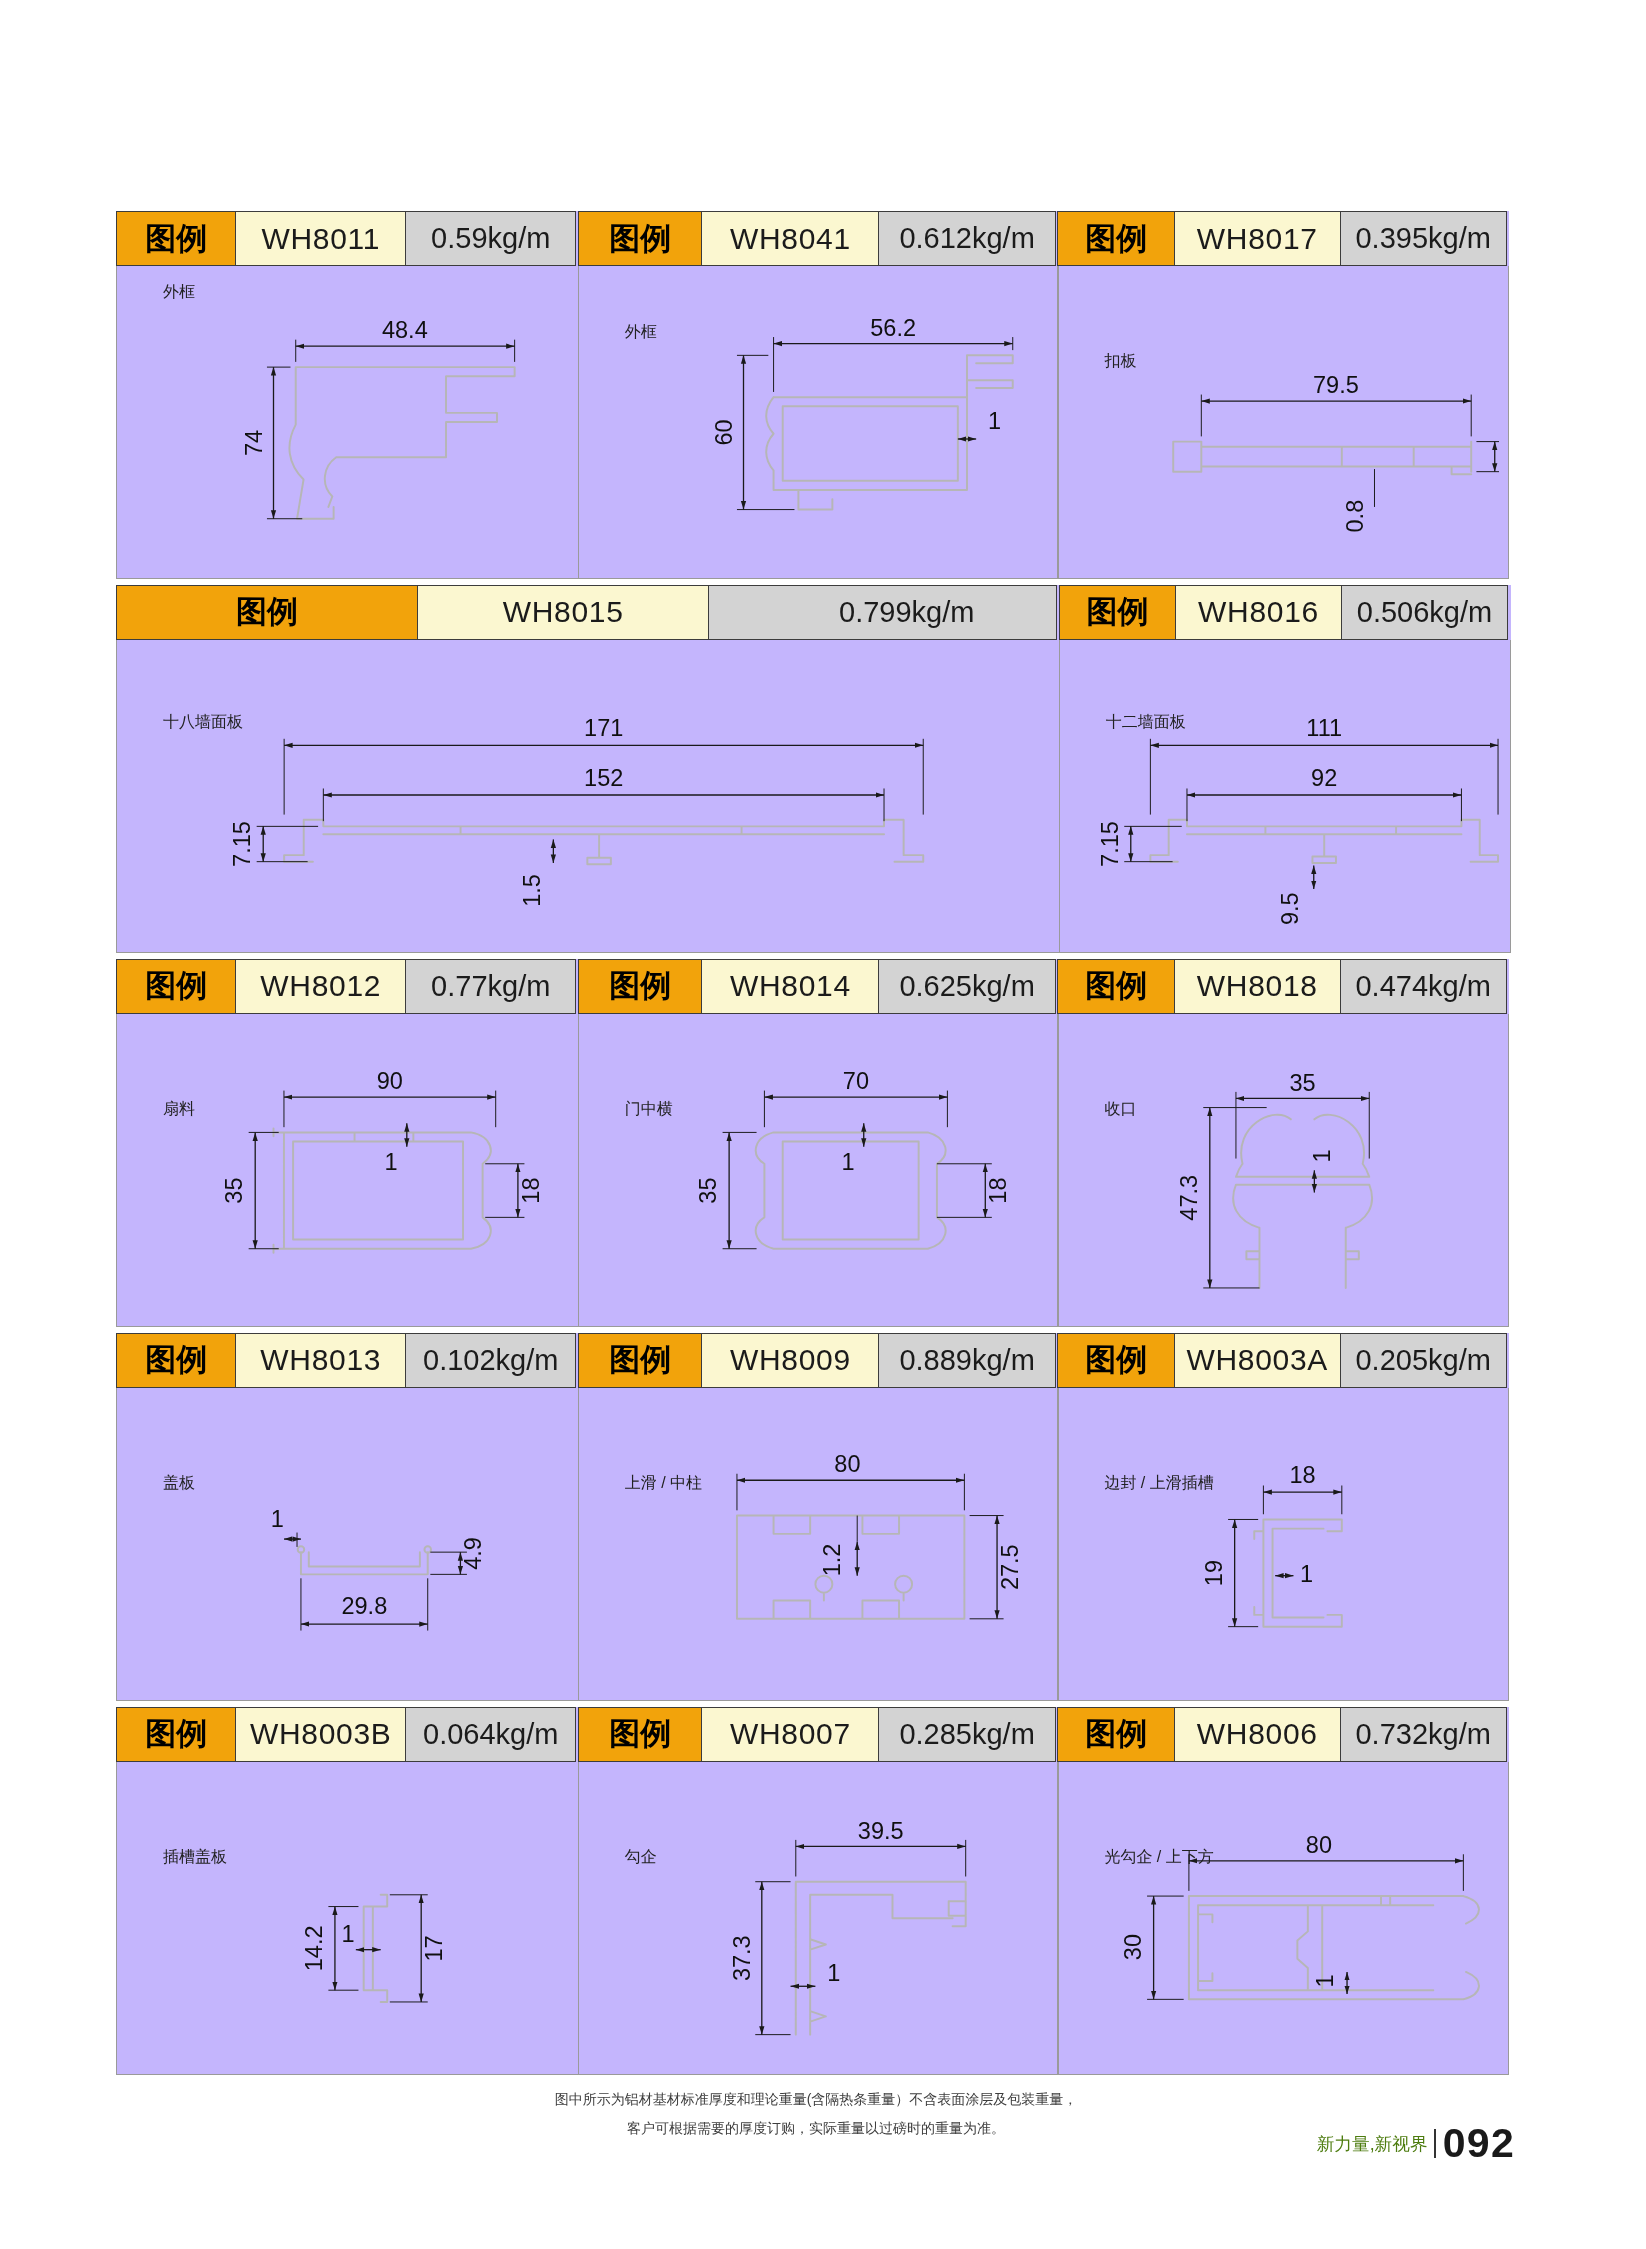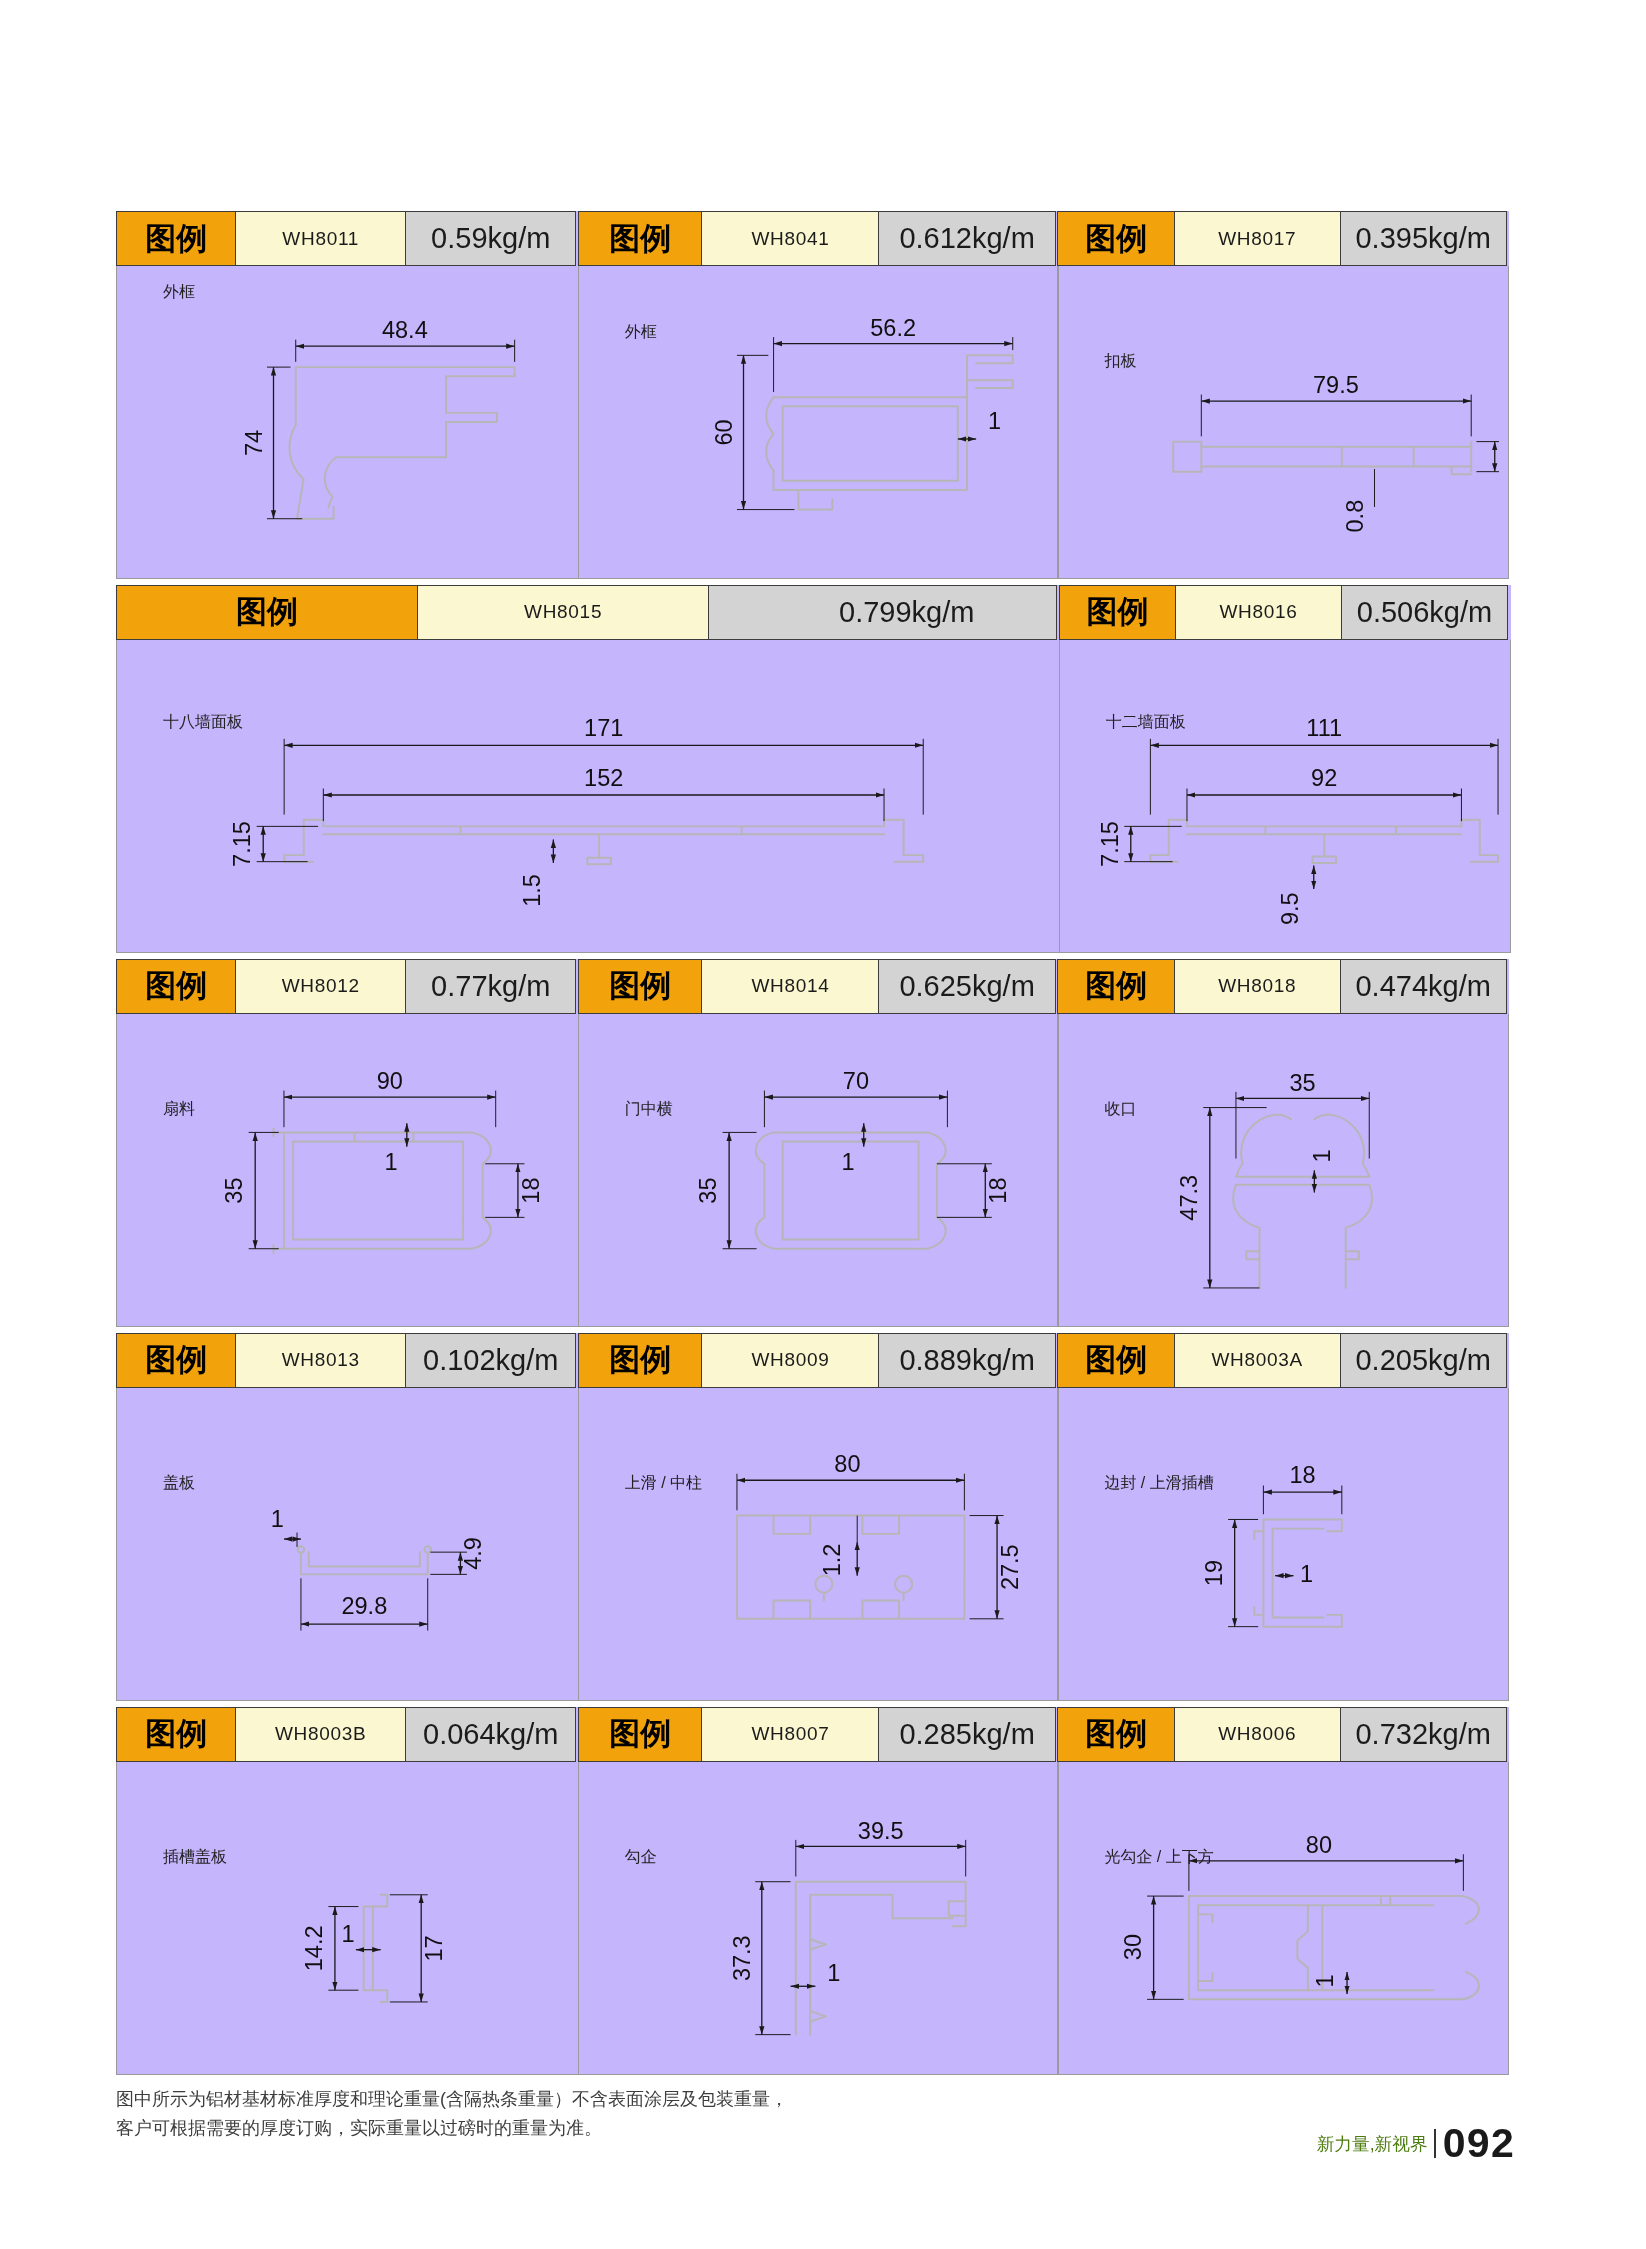--- a/index.html
+++ b/index.html
@@ -9,37 +9,37 @@
   }
   .table{position:absolute;left:116px;top:211px;width:1400px;}
   .row{display:flex;margin-bottom:5.9px;}
   .cell{box-sizing:border-box;background:#c4b5fd;}
   .cell+.cell{margin-left:-1.3px;}
   .w1{width:463px;}.w2{width:481px;}.w3{width:452px;}.wide{width:944px;}
   .chead{display:flex;height:55px;}
   .seg{box-sizing:border-box;border:1.3px solid #3c3c3c;display:flex;align-items:center;justify-content:center;}
   .seg+.seg{margin-left:-1.3px;}
   .seg.legend{background:var(--legend_bg,#F2A30B);width:26%;font-size:31px;font-weight:700;color:#000;}
-  .seg.code{background:var(--code_bg,#FBF7D0);width:37%;font-size:19px;color:#1b1b1b;letter-spacing:0.7px;}
+  .seg.code{background:var(--code_bg,#FBF7D0);width:37%;font-size:30px;color:#1b1b1b;letter-spacing:0.7px;}
   .seg.wt{background:var(--weight_bg,#D3D3D3);width:37%;font-size:29px;color:#1b1b1b;}
   .wide .seg.legend{width:32%;}
   .wide .seg.code{width:31%;}
   .wide .seg.wt{width:37%;padding-left:48px;}
   .cbody{box-sizing:border-box;border:1.3px solid #9a9a9a;border-top:none;height:313px;position:relative;}
   .pname{position:absolute;left:46px;top:85px;font-size:16px;color:#222;}
   .pname.n-high{top:15.7px;}
   .pname.n-mid{top:56px;}
   .pname.n-row2{top:72px;}
   .draw{position:absolute;left:50%;transform:translateX(-50%);top:23.6px;}
   svg .p{stroke:#b6b6b6;stroke-width:3;fill:none;stroke-linecap:round;stroke-linejoin:round;}
   svg .e{stroke:#1a1a1a;stroke-width:1.5;fill:none;}
   svg .d{stroke:#1a1a1a;stroke-width:2;fill:none;}
   svg text.t{font-size:36px;fill:#101010;text-anchor:middle;font-family:"Liberation Sans","DejaVu Sans",sans-serif;}
-  .footer{position:absolute;left:116px;width:1400px;top:2085px;text-align:left;
-          font-size:18px;line-height:29.4px;color:#3d3d3d;}
+  .footer{position:absolute;left:116px;width:1400px;top:2085px;text-align:center;
+          font-size:14px;line-height:29.4px;color:#3d3d3d;}
   .pagemark{position:absolute;top:2120px;right:132px;display:flex;align-items:center;}
   .pagemark .brand{font-size:17.7px;color:#4d7c0f;}
   .pagemark .bar{width:2px;height:29px;background:#333;margin:0 6.5px;}
   .pagemark .num{font-size:41px;font-weight:700;color:#1a1a1a;letter-spacing:1.3px;}
 </style>
 </head>
 <body>
 
 <svg width="0" height="0" style="position:absolute">
   <defs>

